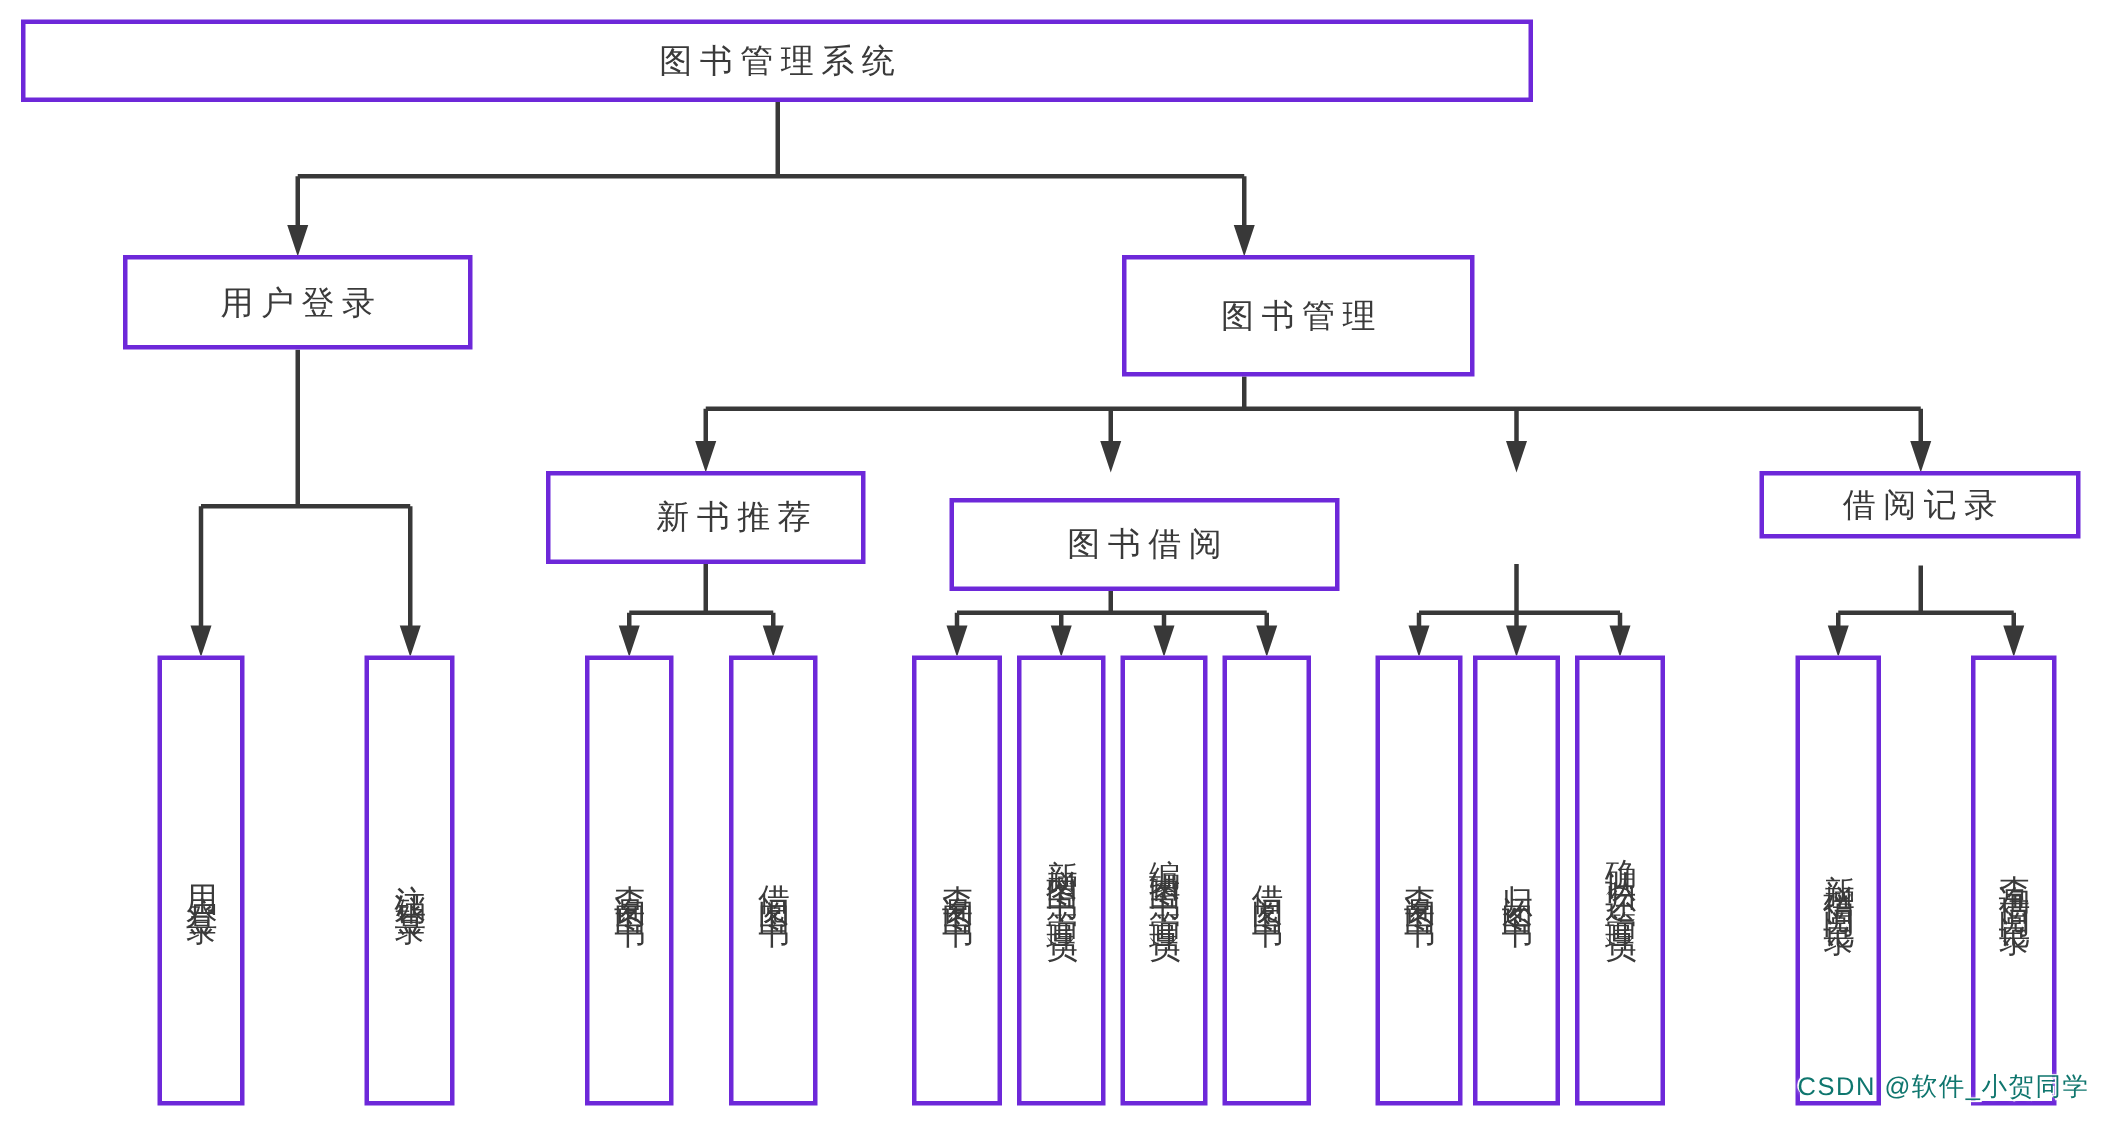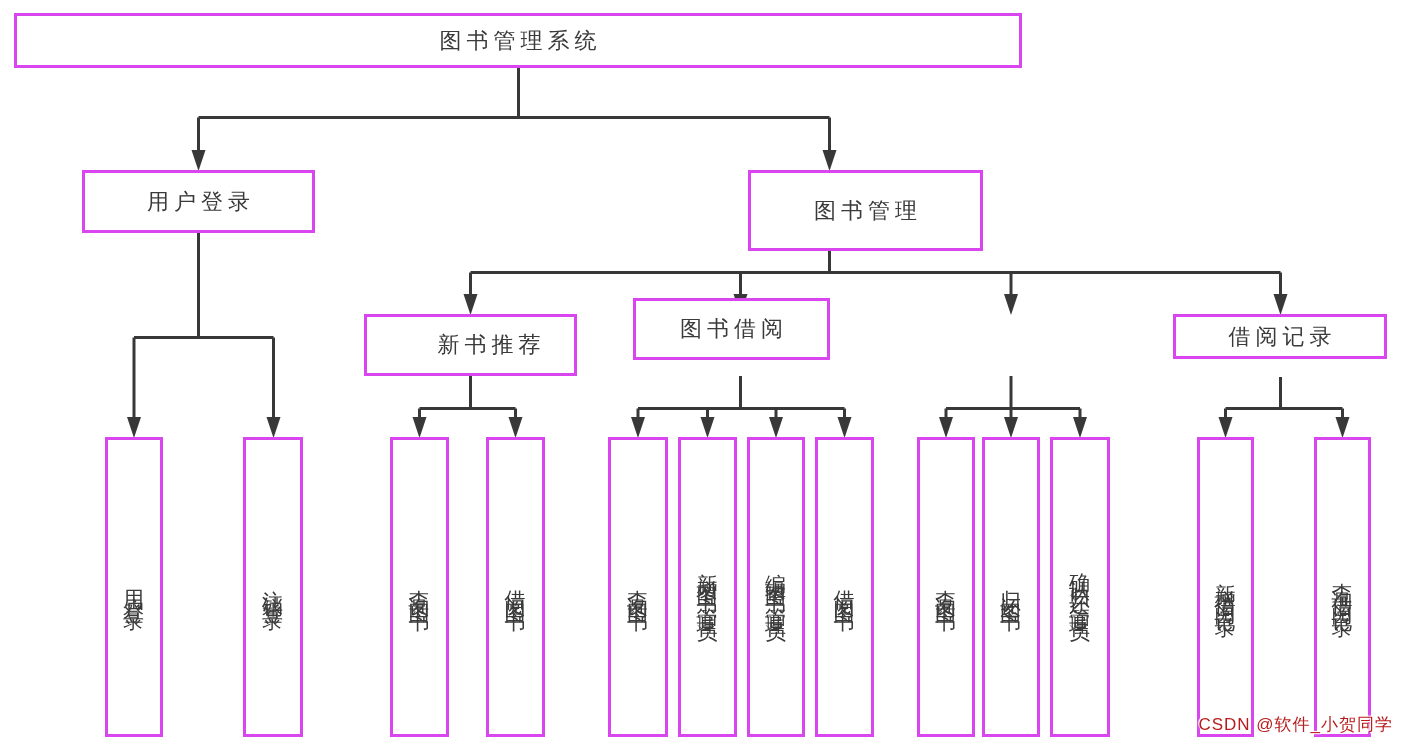--- a/index.html
+++ b/index.html
@@ -15,21 +15,21 @@
     position: absolute;
     left: 0; top: 0;
     width: 1405px; height: 747px;
     z-index: 1;
   }
   .connector-layer line { stroke: #383838; stroke-width: 3; }
   .connector-layer polygon { fill: #383838; stroke: none; }
   .box {
     position: absolute;
     box-sizing: border-box;
-    border: 3px solid #d946ef;
+    border: 3px solid #6d28d9;
     background: #ffffff;
     display: flex;
     align-items: center;
     justify-content: center;
     color: #3a3a3a;
     z-index: 2;
   }
   .box.h .lbl {
     font-size: 22px;
     letter-spacing: 5px;
@@ -44,21 +44,21 @@
     letter-spacing: 7px;
     line-height: 1;
     white-space: nowrap;
   }
   .watermark {
     position: absolute;
     right: 12px;
     top: 713px;
     font-size: 17px;
     letter-spacing: 1px;
-    color: #b91c1c;
+    color: #0f766e;
     text-shadow: 1px 1px 0 #ffffff, -1px -1px 0 #ffffff, 0 0 3px #ffffff;
     z-index: 10;
     white-space: nowrap;
   }
 </style>
 </head>
 <body>
 
 <div class="canvas">
 
@@ -145,21 +145,21 @@
   <div class="box h" style="left:82px; top:170px; width:233px; height:63px;">
     <span class="lbl">用户登录</span>
   </div>
   <div class="box h" style="left:748px; top:170px; width:235px; height:81px;">
     <span class="lbl">图书管理</span>
   </div>
 
   <div class="box h" style="left:364px; top:314px; width:213px; height:62px;padding-left:37px;">
     <span class="lbl">新书推荐</span>
   </div>
-  <div class="box h" style="left:633px; top:298px; width:197px; height:62px;">
+  <div class="box h" style="left:633px; top:332px; width:260px; height:62px;">
     <span class="lbl">图书借阅</span>
   </div>
   <div class="box h" style="left:1173px; top:314px; width:214px; height:45px;">
     <span class="lbl">借阅记录</span>
   </div>
 
   <div class="box v" style="left:105px; top:437px; width:58px; height:300px;">
     <span class="lbl">用户登录</span>
   </div>
   <div class="box v" style="left:243px; top:437px; width:60px; height:300px;">

